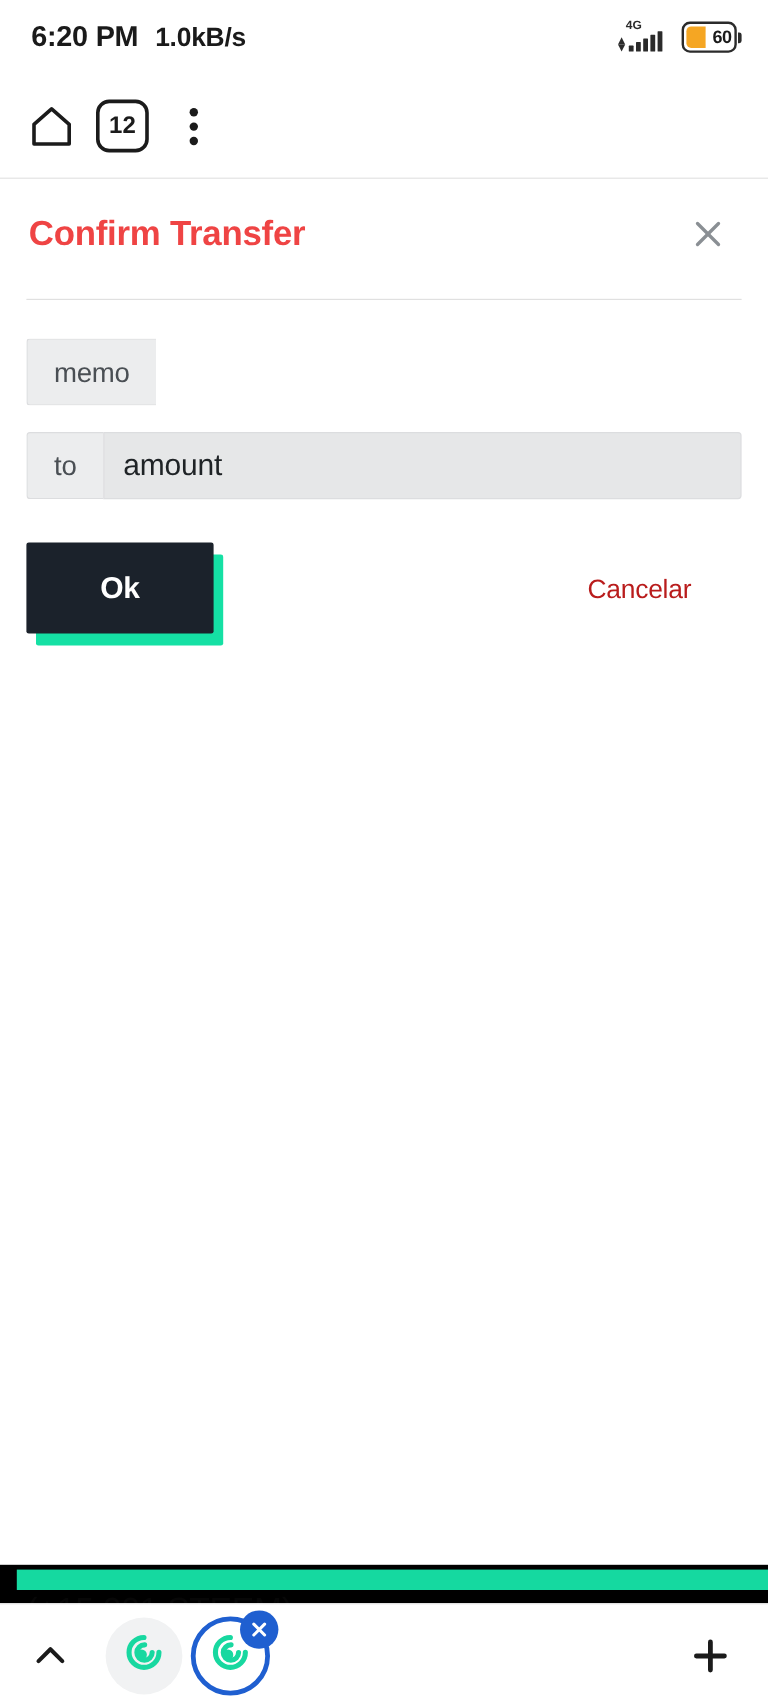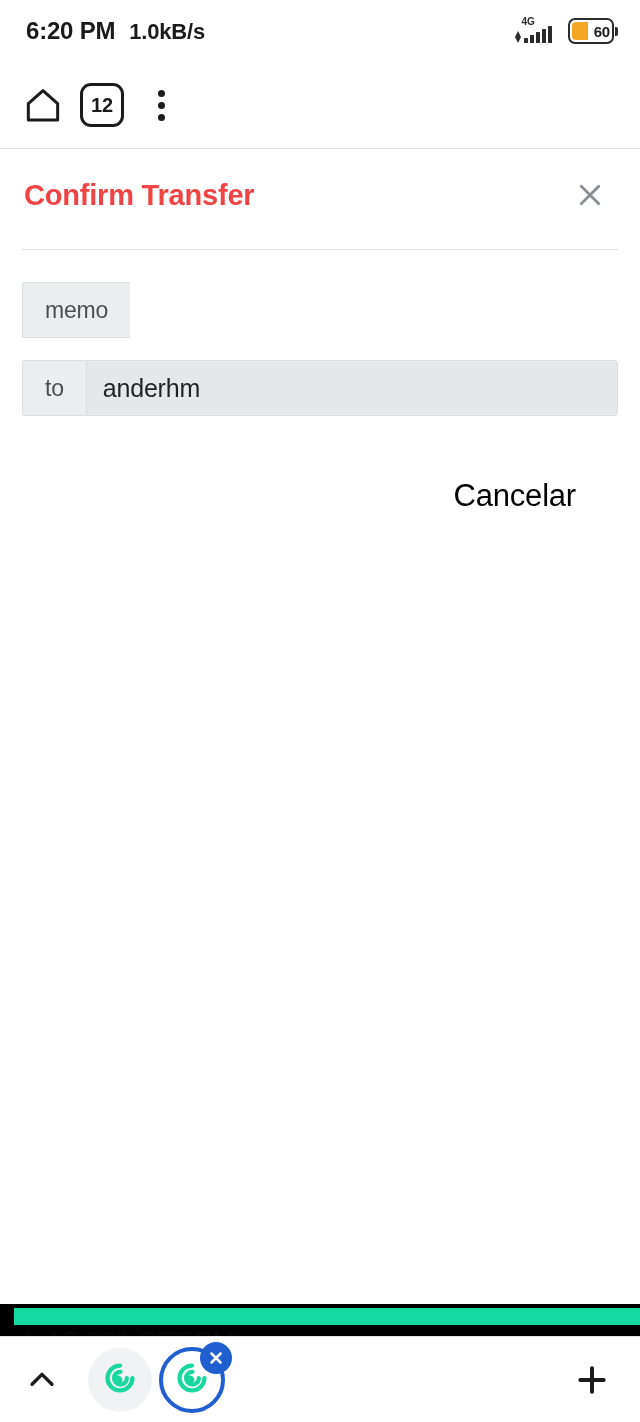--- a/index.html
+++ b/index.html
@@ -105,21 +105,21 @@
     background:#15e0a4; border-radius:2px;
   }
   .ok-btn {
     position:relative; width:156px; height:76px; background:#1b222b;
     border:none; border-radius:2px; color:#fff;
     font-size:25px; font-weight:bold; font-family:"Liberation Sans", sans-serif;
     cursor:pointer; letter-spacing:-0.2px;
   }
   .cancel-btn {
     position:absolute; right:64px; top:26px;
-    font-size:31px; color:#000000; background:none; border:none;
+    font-size:22px; color:#b91c1c; background:none; border:none;
     font-family:"Liberation Sans", sans-serif; cursor:pointer; letter-spacing:-0.2px;
   }
 
   
   .bottom-strip { position:absolute; left:0; bottom:52px; width:640px; height:66px; background:#000; }
   .teal-bar { position:absolute; left:14px; top:4px; width:626px; height:17px; background:#15d9a0; }
   .strip-text {
     position:absolute; left:22px; top:22px;
     font-size:28px; color:#070707; white-space:nowrap; letter-spacing:-0.2px;
   }
@@ -212,28 +212,32 @@
     <div class="divider"></div>
 
     <div class="fields">
 
       <div class="field">
         <div class="f-label">memo</div>
       </div>
 
       <div class="field">
         <div class="f-label">to</div>
-        <div class="f-value">anderhm</div>
+        <div class="f-value">amount</div>
       </div>
 
 
 
     </div>
 
     <div class="actions">
+      <span class="ok-wrap">
+        <span class="ok-shadow"></span>
+        <button class="ok-btn">Ok</button>
+      </span>
       <button class="cancel-btn">Cancelar</button>
     </div>
   </div>
 
   <div class="bottom-strip">
     <div class="teal-bar"></div>
     <div class="strip-text">(+15.001 STEEM)</div>
   </div>
 
   <div class="bottomnav">

